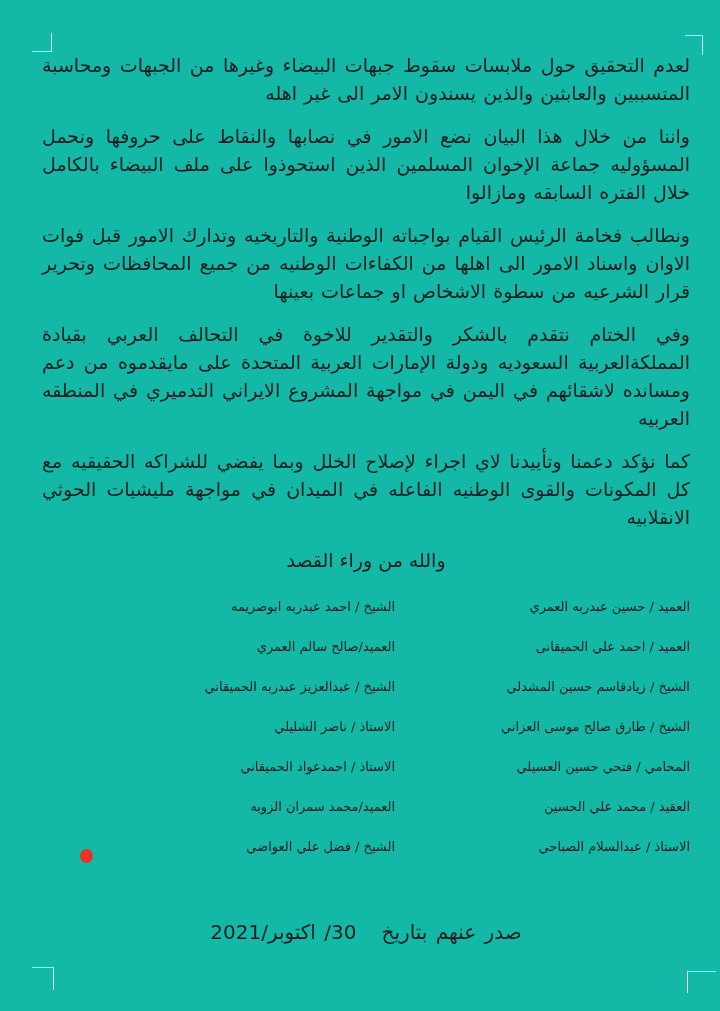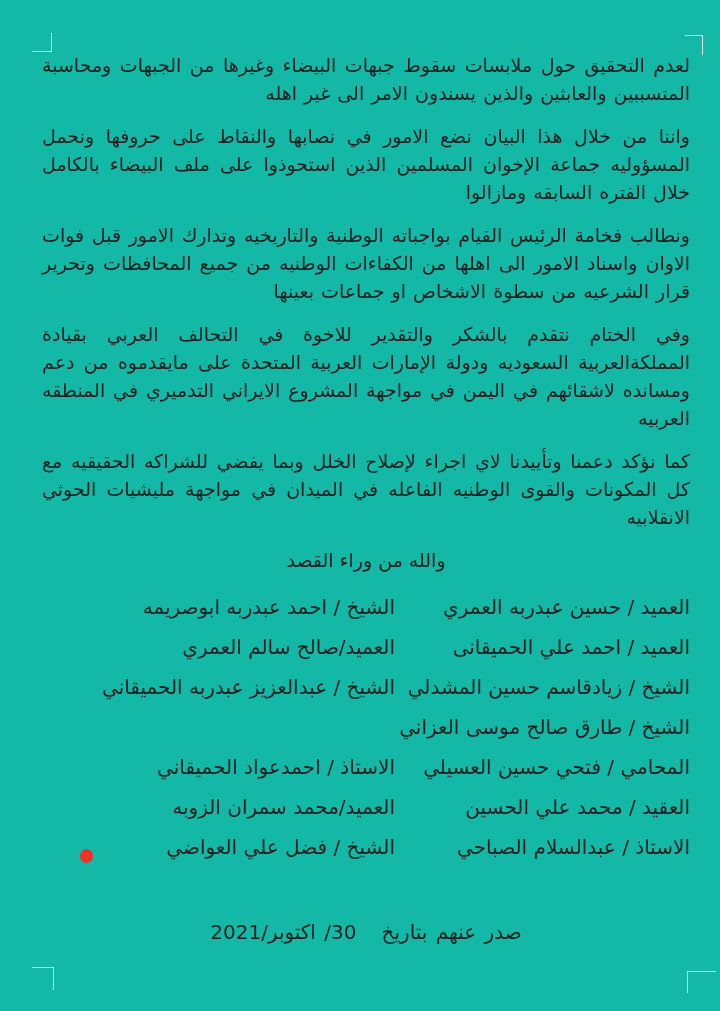--- a/index.html
+++ b/index.html
@@ -42,21 +42,21 @@
   .signatories {
     margin-top: 6px;
   }
   .sig-row {
     display: grid;
     grid-template-columns: 295px 1fr;
     height: 40px;
     align-items: center;
   }
   .sig-name {
-    font-size: 20px;
+    font-size: 13px;
     line-height: 28px;
     text-align: right;
     white-space: nowrap;
   }
   .issue-line {
     margin: 51px 0 13px 0;
     font-size: 20px;
     line-height: 28px;
     text-align: center;
     word-spacing: 2px;
@@ -121,20 +121,21 @@
       <div class="sig-row">
         <div class="sig-name">العميد / احمد علي الحميقانى</div>
         <div class="sig-name">العميد/صالح سالم العمري</div>
       </div>
       <div class="sig-row">
         <div class="sig-name">الشيخ / زيادقاسم حسين المشدلي</div>
         <div class="sig-name">الشيخ / عبدالعزيز عبدربه الحميقاني</div>
       </div>
       <div class="sig-row">
         <div class="sig-name">الشيخ / طارق صالح موسى العزاني</div>
+        <div class="sig-name">الاستاذ / ناصر الشليلي</div>
       </div>
       <div class="sig-row">
         <div class="sig-name">المحامي / فتحي حسين العسيلي</div>
         <div class="sig-name">الاستاذ / احمدعواد الحميقاني</div>
       </div>
       <div class="sig-row">
         <div class="sig-name">العقيد / محمد علي الحسين</div>
         <div class="sig-name">العميد/محمد سمران الزوبه</div>
       </div>
       <div class="sig-row">

